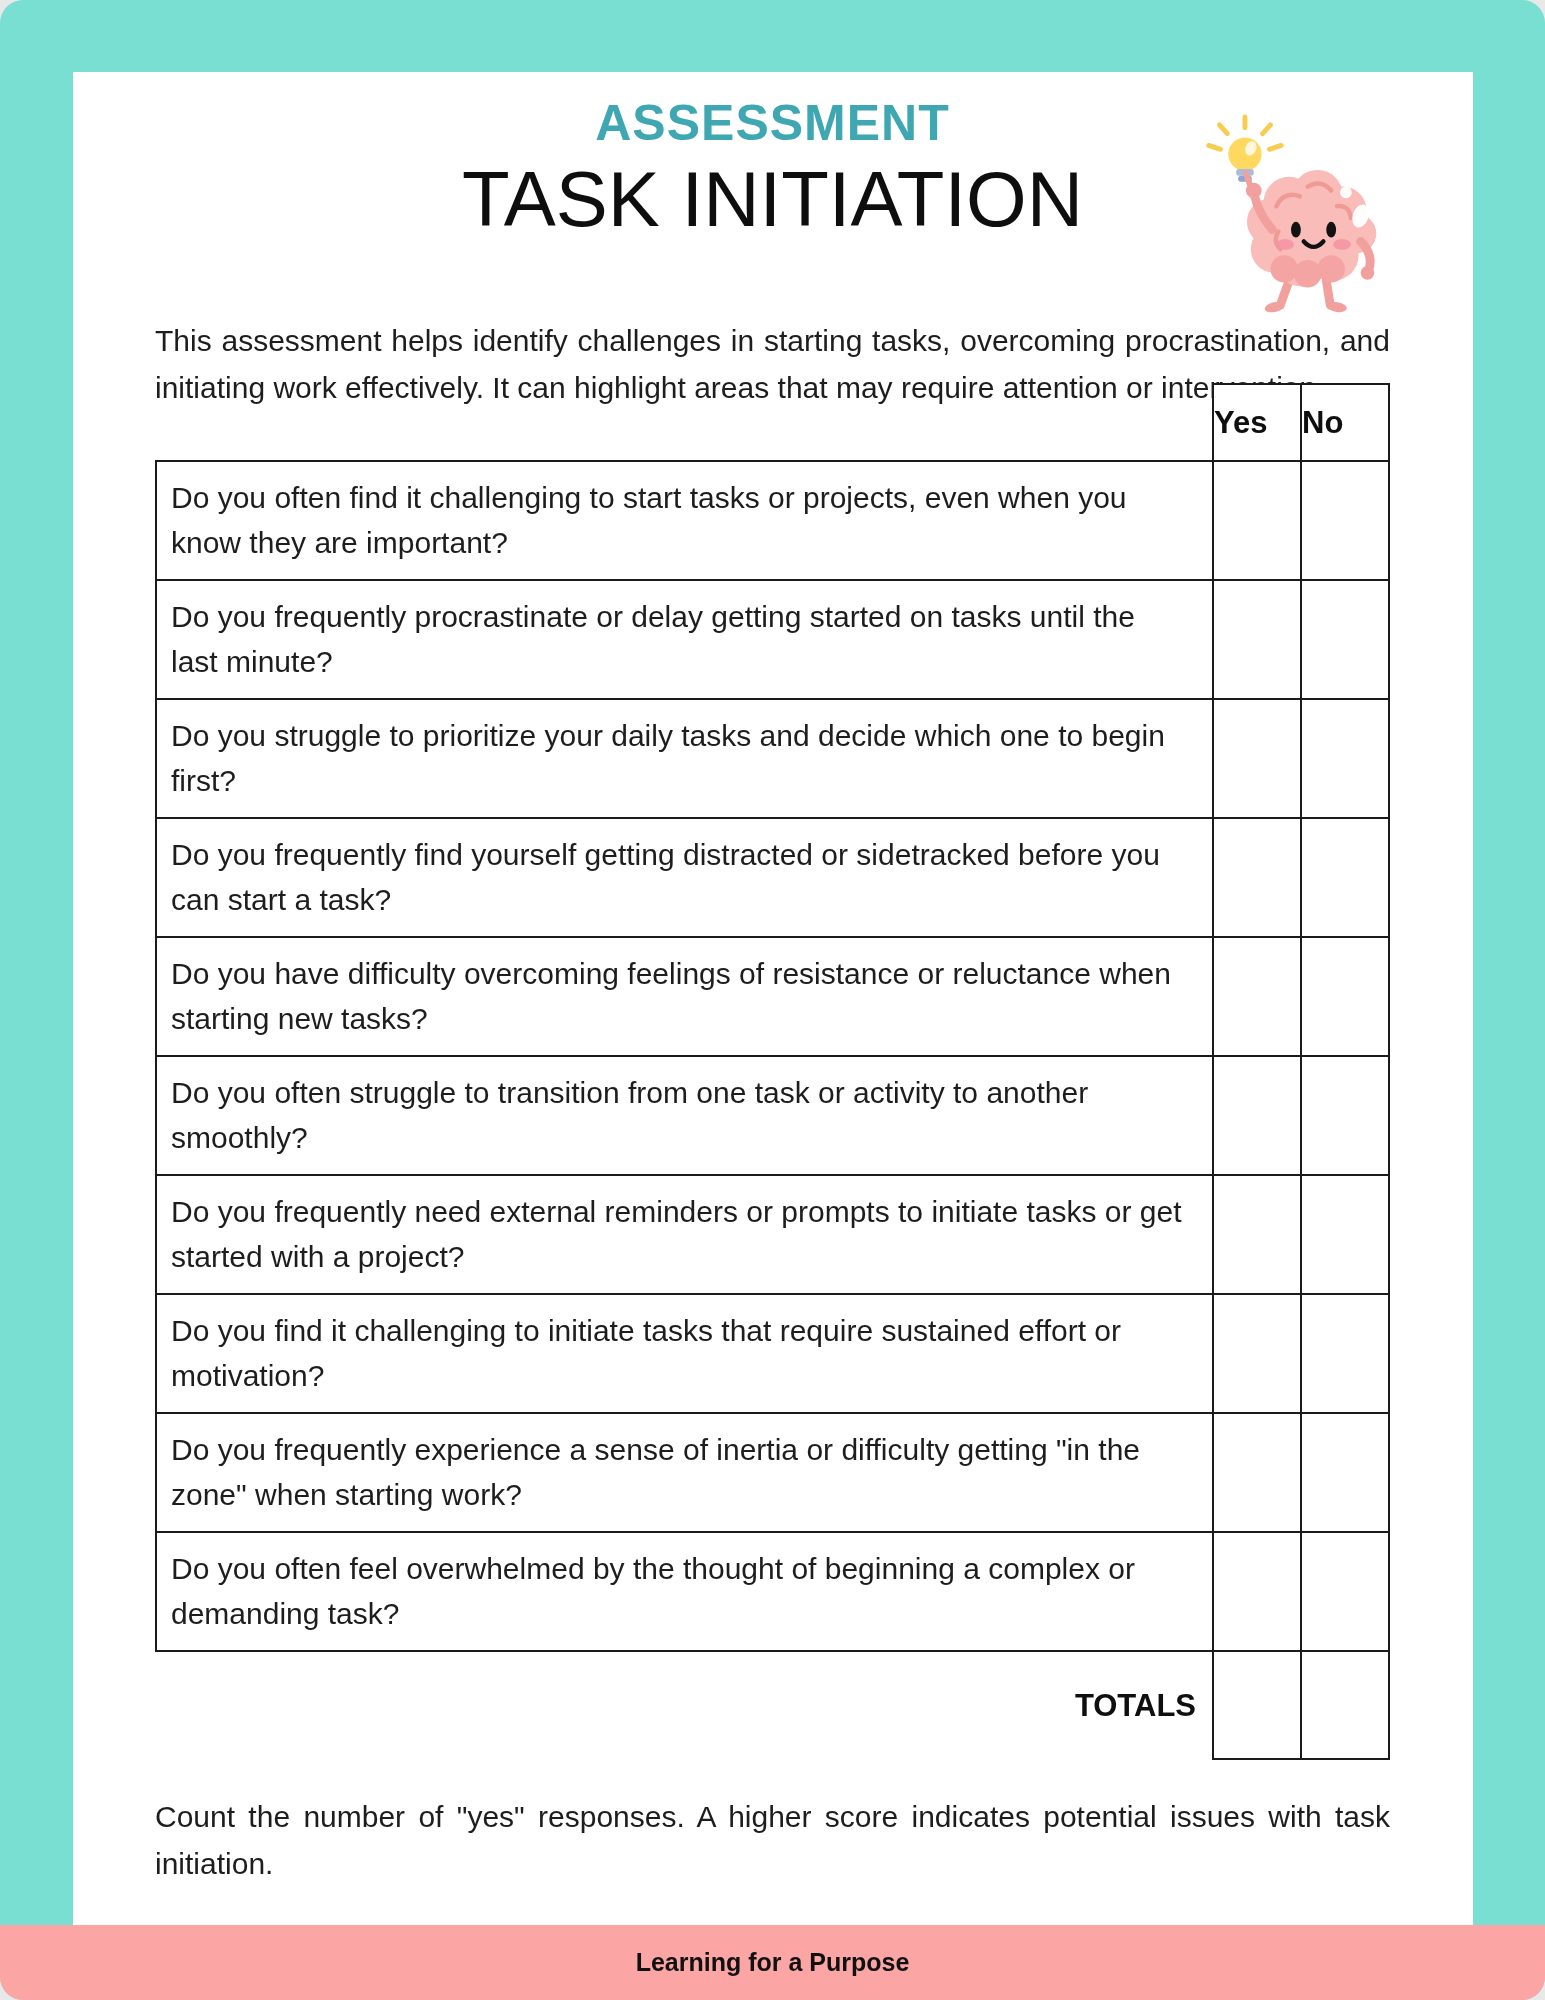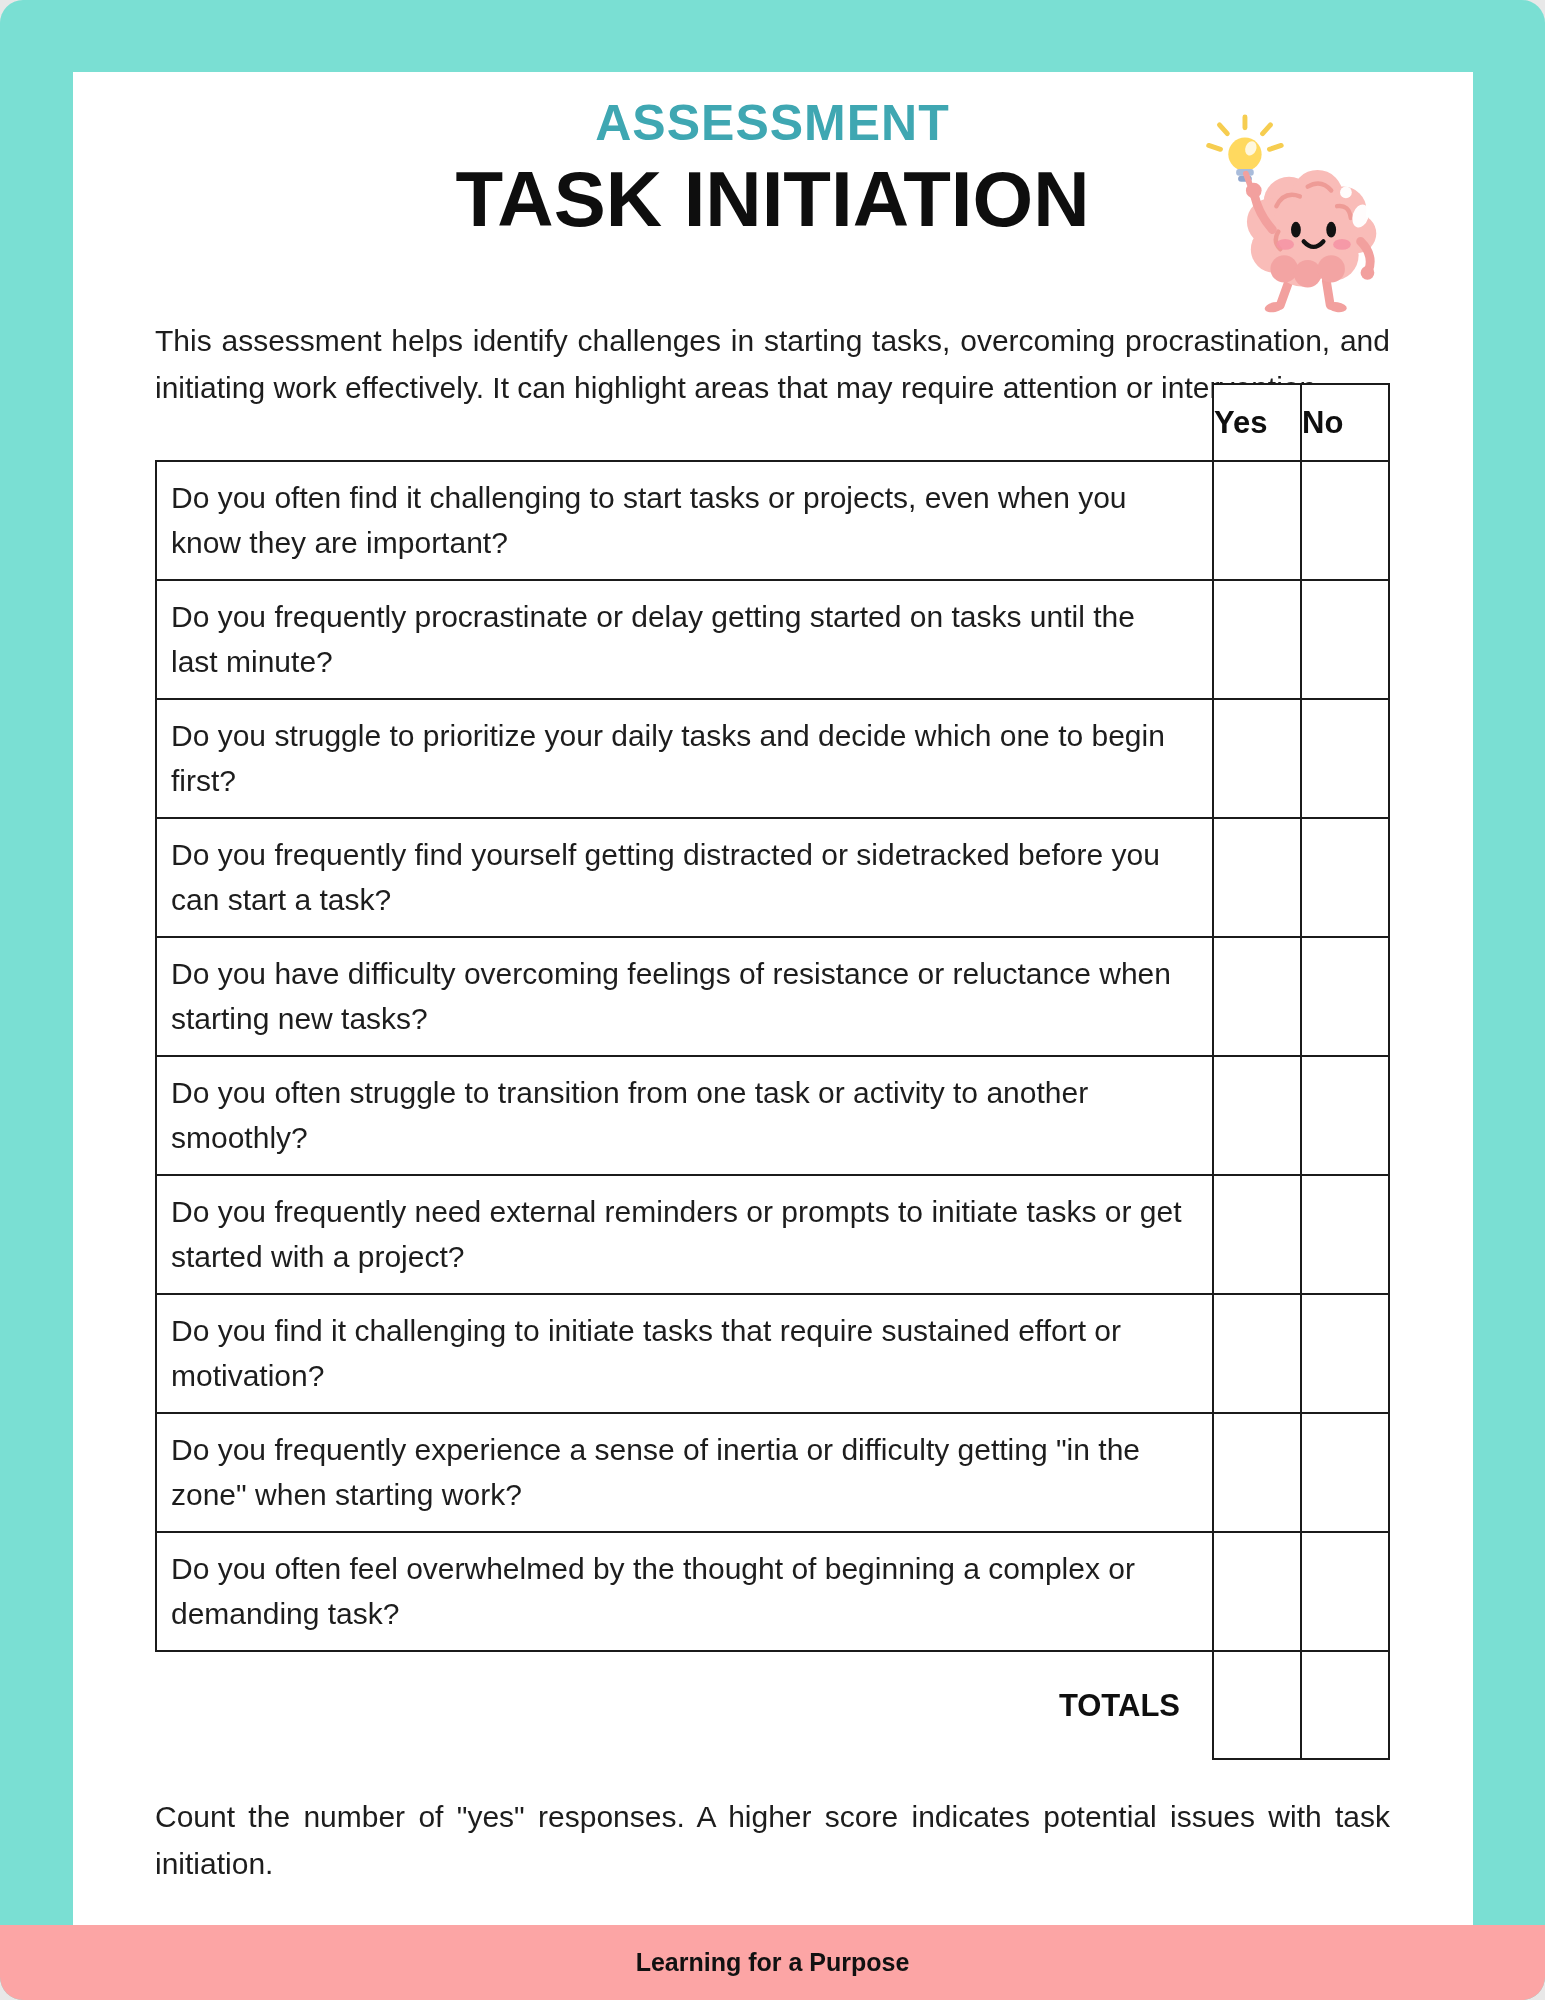--- a/index.html
+++ b/index.html
@@ -33,21 +33,21 @@
     text-align: center;
     font-size: 50px;
     font-weight: 800;
     letter-spacing: 1px;
     line-height: 1;
     color: #3FA7B2;
   }
   .title {
     text-align: center;
     font-size: 78px;
-    font-weight: 700;
+    font-weight: 400;
     letter-spacing: 0px;
     line-height: 1;
     color: #0e0e0e;
     margin-top: 12px;
   }
   .brain-illustration {
     position: absolute;
     right: 0;
     top: 14px;
     width: 196px;
@@ -97,21 +97,21 @@
     font-size: 30px;
     line-height: 1.48;
     color: #1d1d1d;
     padding: 10px 24px 10px 14px;
   }
 
   tfoot td { height: 108px; vertical-align: middle; }
   tfoot td.totals-cell {
     border: none;
     text-align: right;
-    padding-right: 32px;
+    padding-right: 16px;
     font-size: 31px;
     font-weight: 700;
     color: #0f0f0f;
   }
   tfoot td.answer-cell { border: 2px solid #1b1b1b; }
 
   
   .closing {
     margin-top: 34px;
     font-size: 30px;

